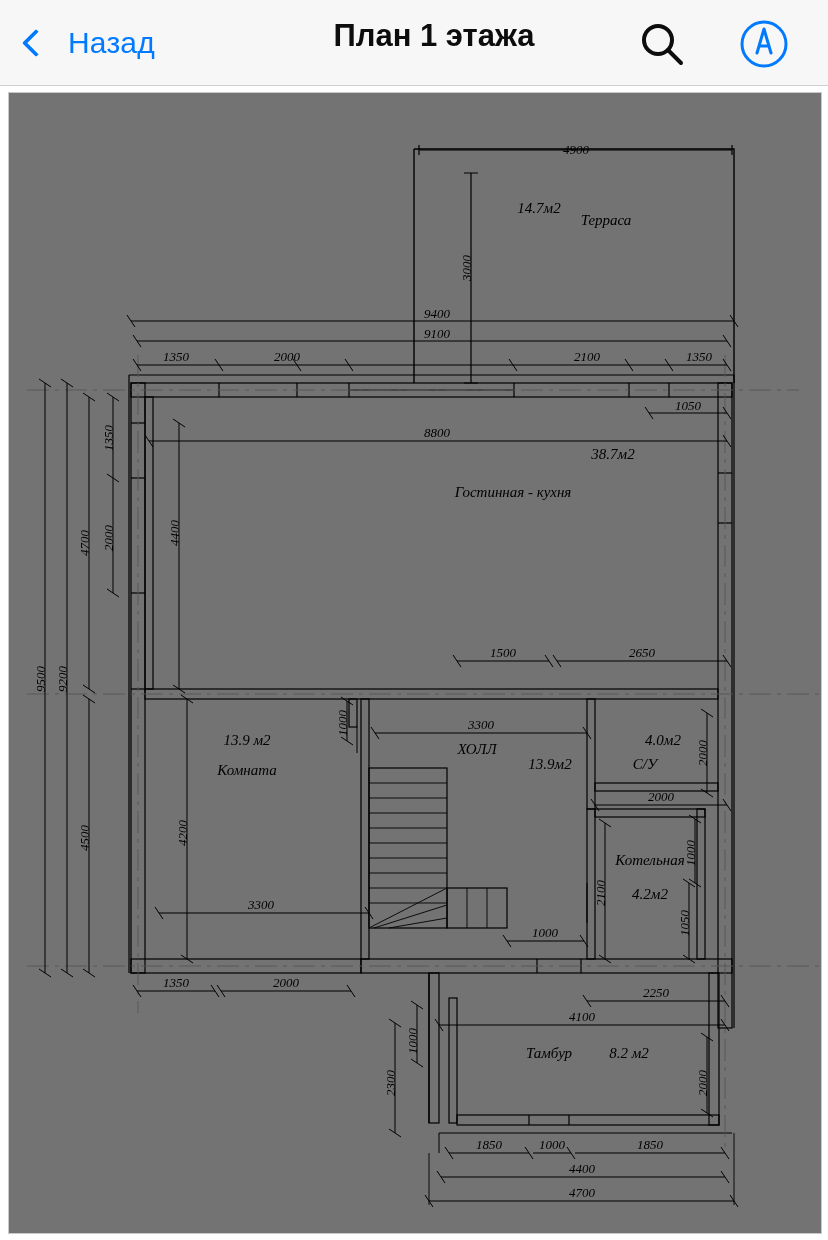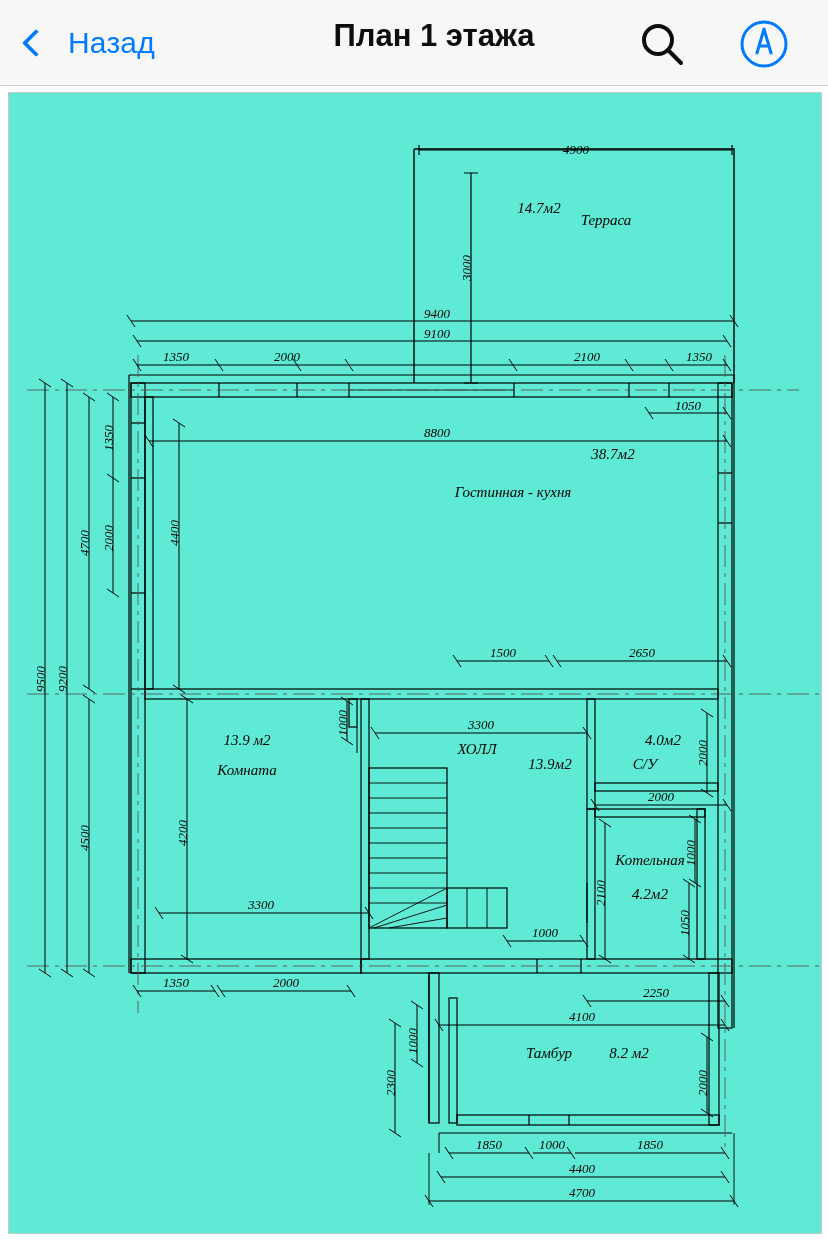--- a/index.html
+++ b/index.html
@@ -33,21 +33,21 @@
     position:absolute;left:0;top:18px;width:828px;text-align:center;
     font-size:31px;font-weight:bold;color:#0d0d0d;margin-left:20px;
   }
   .nav-icon{position:absolute;top:18px;width:52px;height:52px;cursor:pointer;}
   .nav-icon.search{right:140px;}
   .nav-icon.compass{right:38px;}
 
   
   .sheet{
     position:absolute;left:8px;top:92px;width:812px;height:1140px;
-    background:#5eead4;
+    background:#737373;
     border:1px solid #c9c9c9;
     overflow:hidden;
   }
   .plan-svg{display:block;}
 </style>
 </head>
 <body>
 
 <div class="navbar">
   <div class="nav-back">

